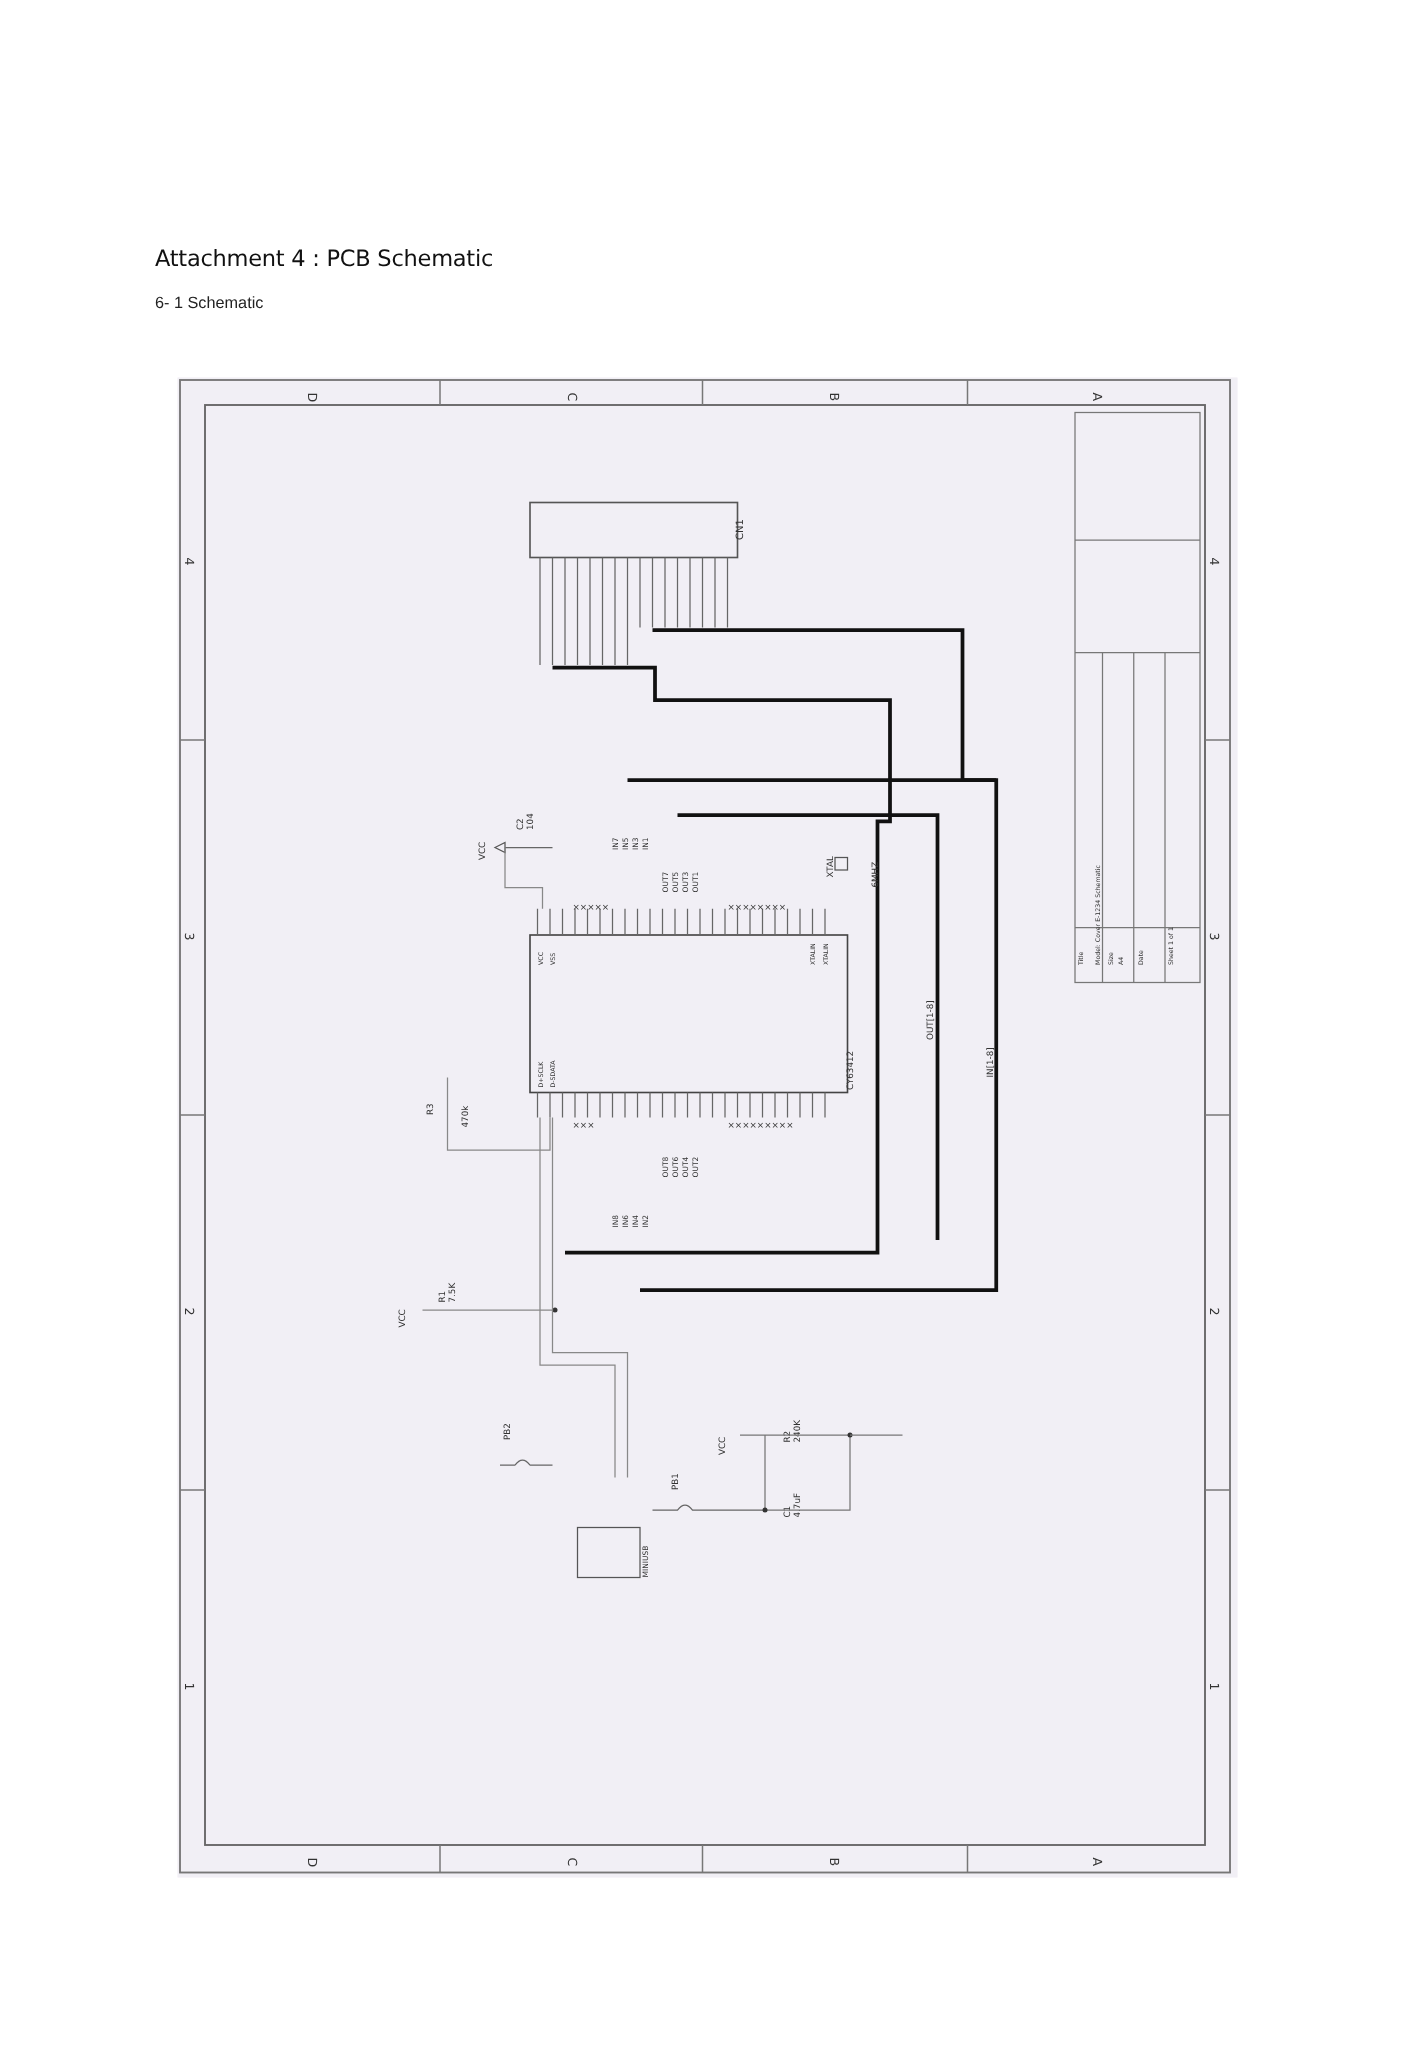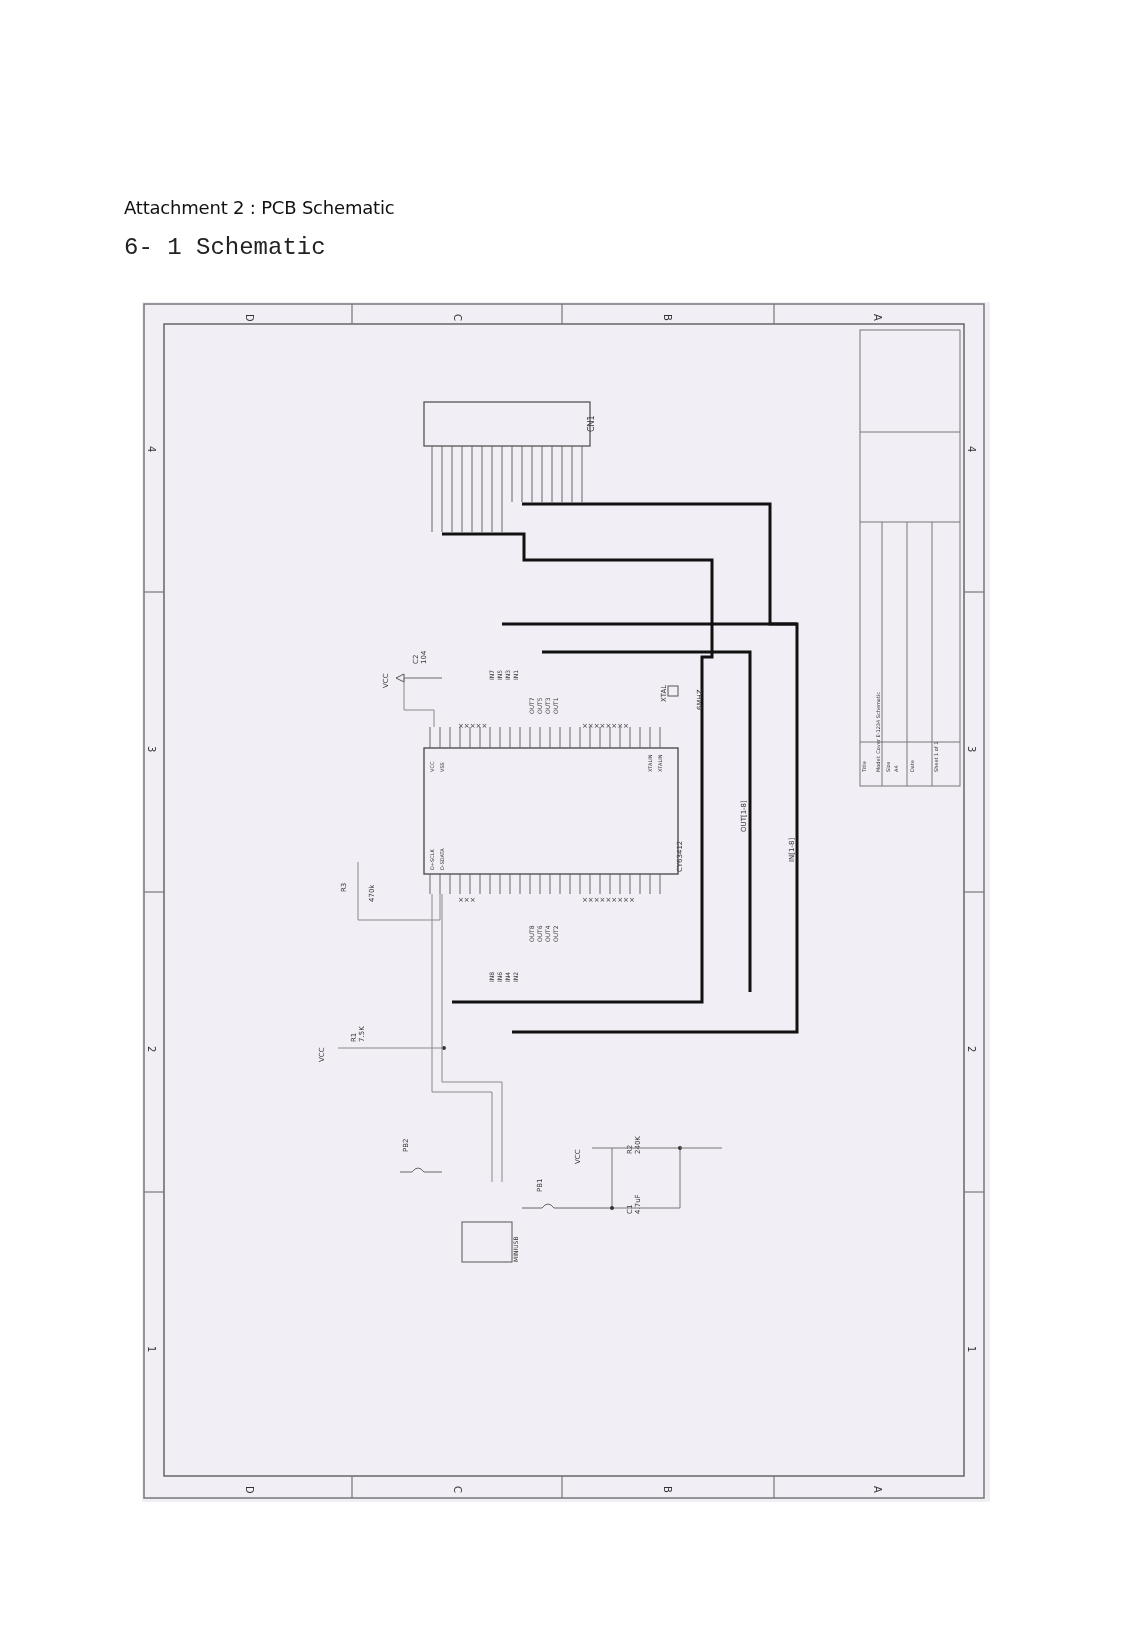--- a/index.html
+++ b/index.html
@@ -4,33 +4,33 @@
 <style>
   html, body { margin: 0; padding: 0; background: #ffffff; }
   body { width: 1134px; height: 1648px; position: relative; overflow: hidden; }
   .heading {
     position: absolute; left: 124px; top: 197px;
     font-family: "DejaVu Sans", sans-serif; font-size: 18px; color: #111;
     letter-spacing: -0.2px;
   }
   .subheading {
     position: absolute; left: 124px; top: 234px;
-    font-family: Liberation Mono, monospace; font-size: 24px; color: #222;
+    font-family: Liberation Sans, sans-serif; font-size: 13px; color: #222;
   }
   .scan {
     position: absolute; left: 142px; top: 302px; width: 848px; height: 1200px;
     background: #f1eff5;
   }
   .scan svg { position: absolute; left: 0; top: 0; }
   .lbl { font-family: "DejaVu Sans", sans-serif; fill: #333; }
 </style>
 </head>
 <body>
 
-<div class="heading">Attachment 2 : PCB Schematic</div>
+<div class="heading">Attachment 4 : PCB Schematic</div>
 <div class="subheading">6- 1 Schematic</div>
 
 <div class="scan">
   <svg width="848" height="1200" viewBox="0 0 848 1200">
 
     <rect x="0" y="0" width="848" height="1200" fill="#f1eff5"></rect>
     <rect x="2" y="2" width="840" height="1194" fill="none" stroke="#777" stroke-width="1.5"></rect>
     <rect x="22" y="22" width="800" height="1152" fill="none" stroke="#666" stroke-width="1.5"></rect>
 
     <g stroke="#777" stroke-width="1.2">

